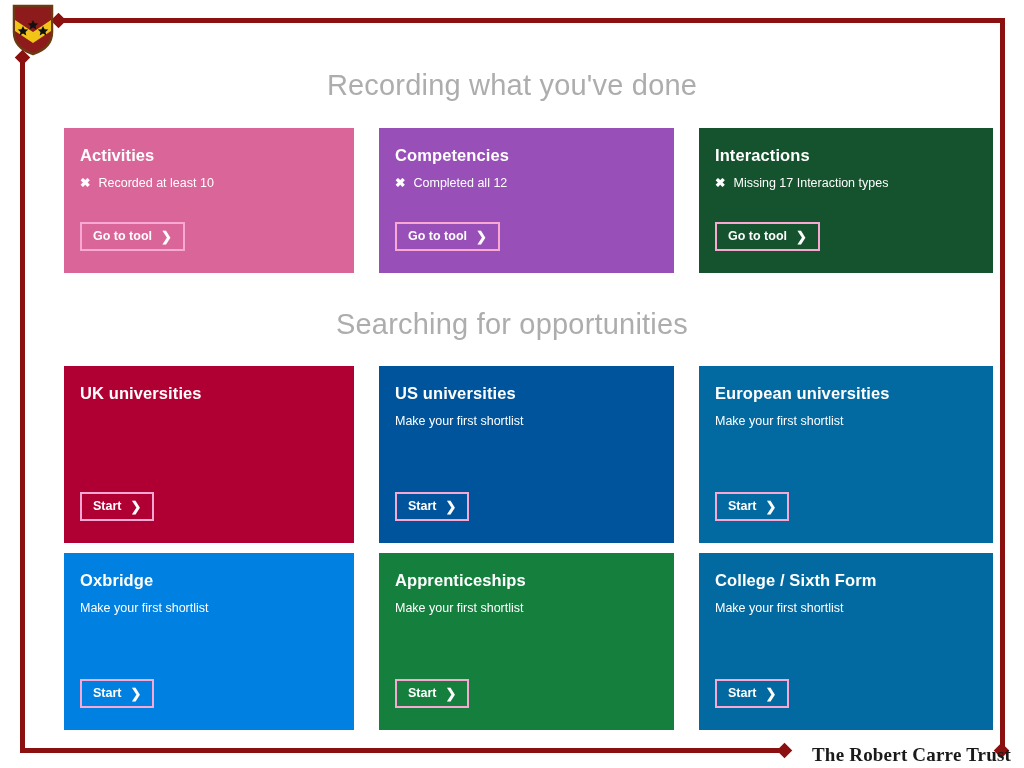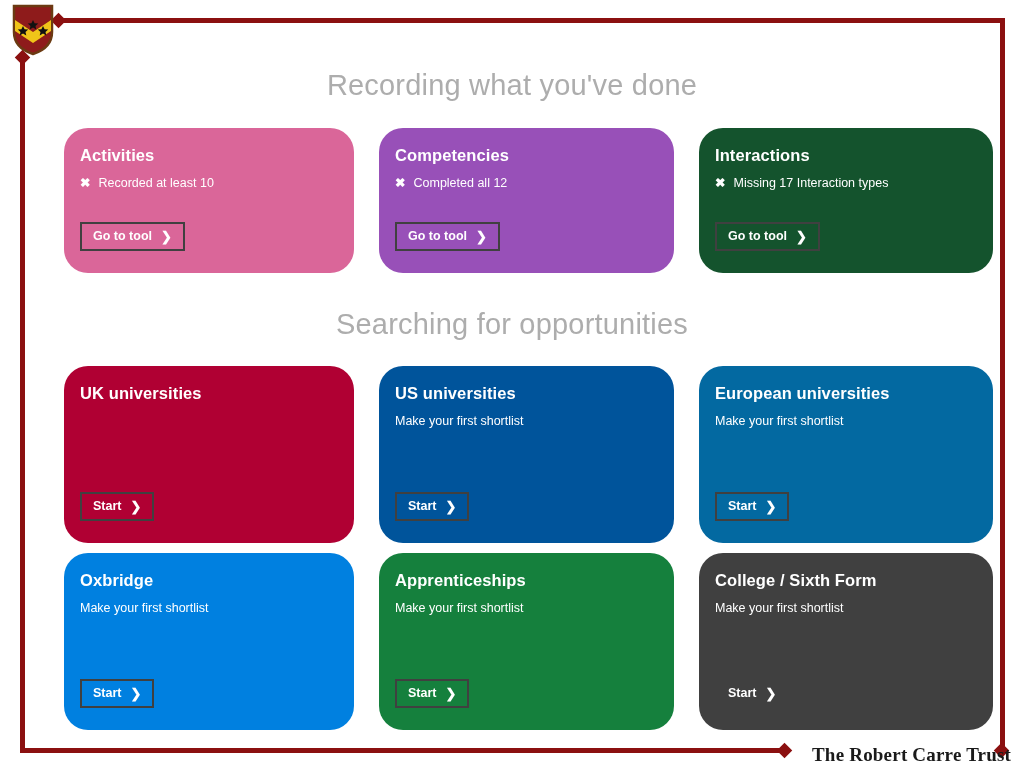--- a/index.html
+++ b/index.html
@@ -107,21 +107,20 @@
   .grid-row1 { margin-top: 26px; }
   .grid-row2 { margin-top: 25px; }
   .grid-row3 { margin-top: 10px; }
 
   .card {
     position: relative;
     height: 145px;
     box-sizing: border-box;
     padding: 18px 16px 0 16px;
     color: #ffffff;
-    border-radius: 24px;
   }
   .card-title {
     font-size: 16.5px;
     font-weight: bold;
     margin: 0 0 0 0;
     line-height: 1.2;
     letter-spacing: 0.1px;
   }
   .card-sub {
     font-size: 12.5px;
@@ -139,21 +138,21 @@
   }
   .link-underline {
     text-decoration: underline;
     color: #ffffff;
     cursor: pointer;
   }
   .card-btn {
     position: absolute;
     left: 16px;
     bottom: 22px;
-    border: 2px solid #404040;
+    border: 2px solid #f9a8d4;
     background: transparent;
     color: #ffffff;
     font-family: "Liberation Sans", sans-serif;
     font-size: 12.5px;
     font-weight: bold;
     padding: 6px 11px 6px 11px;
     display: flex;
     align-items: center;
     gap: 9px;
     cursor: pointer;
@@ -300,21 +299,21 @@
       <div class="card-title">Apprenticeships</div>
       <div class="card-sub">
         <span>Make your first shortlist</span>
       </div>
       <button class="card-btn">
         <span>Start</span>
         <span class="chev">❯</span>
       </button>
     </div>
 
-    <div class="card tall" style="background:#404040">
+    <div class="card tall" style="background:#0369a1">
       <div class="card-title">College / Sixth Form</div>
       <div class="card-sub">
         <span>Make your first shortlist</span>
       </div>
       <button class="card-btn">
         <span>Start</span>
         <span class="chev">❯</span>
       </button>
     </div>
 

